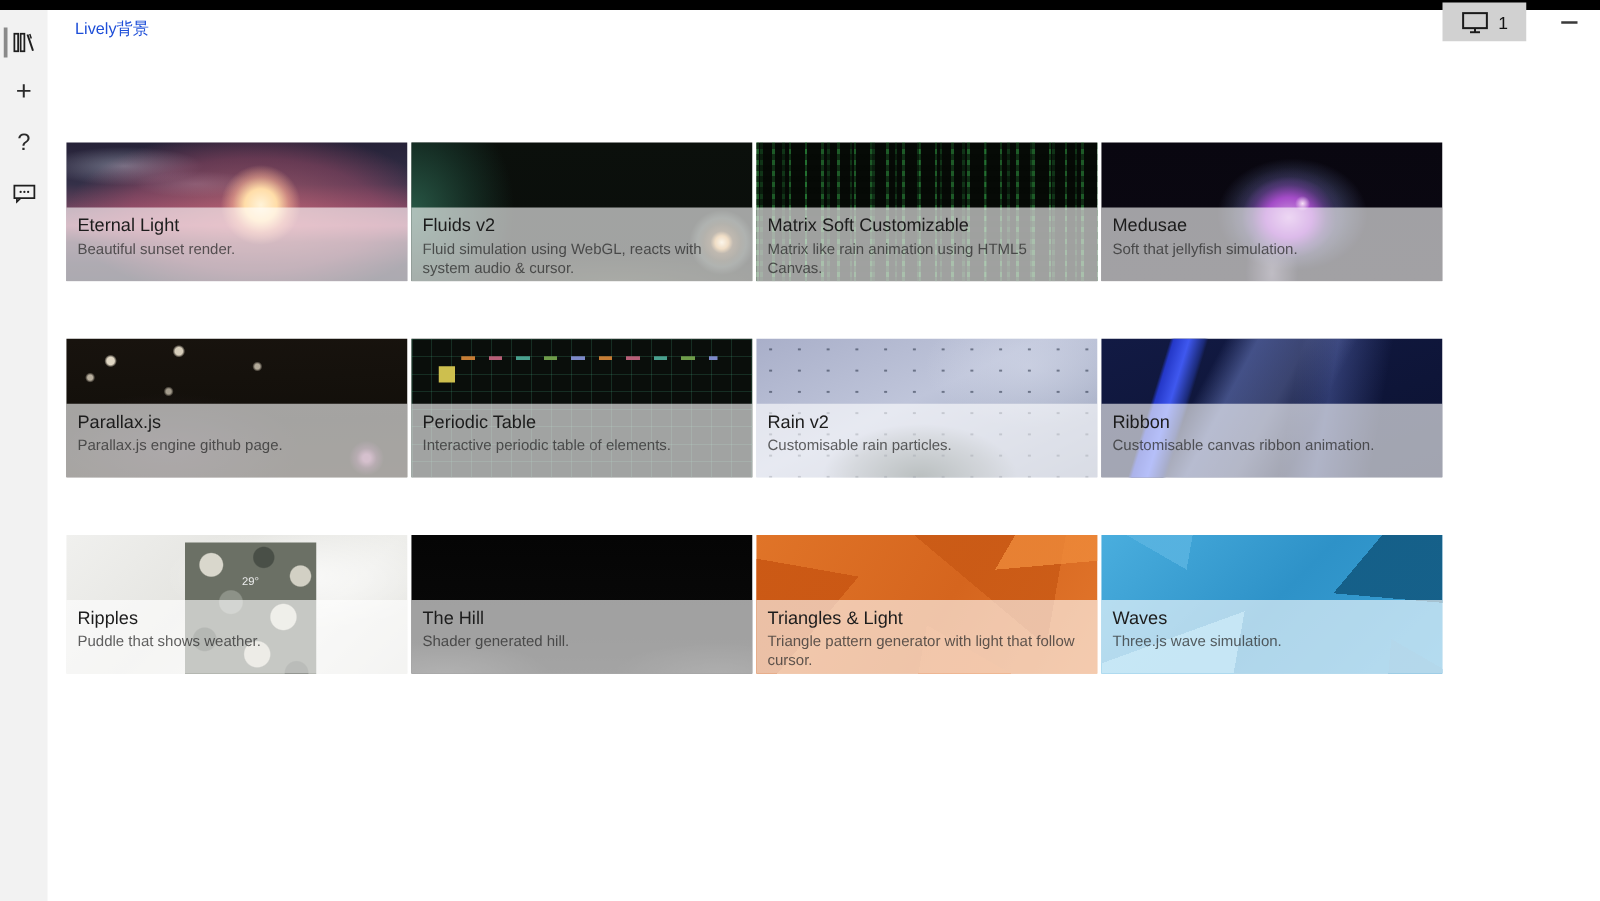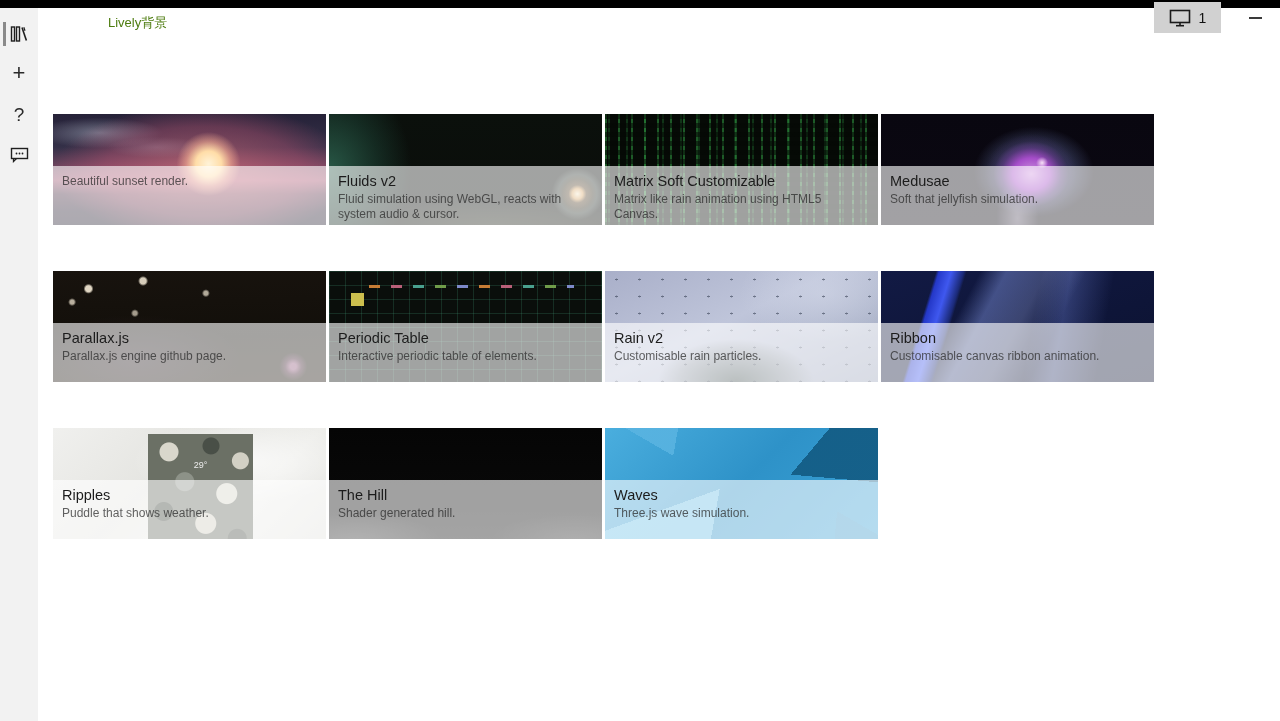--- a/index.html
+++ b/index.html
@@ -9,21 +9,21 @@
     background:#ffffff;
     font-family:"Liberation Sans", sans-serif;
     overflow:hidden;
   }
 
   
   .titlebar-strip { position:absolute; top:0; left:0; width:1280px; height:8px; background:#000; z-index:5; }
 
   .app-title {
     position:absolute; left:60px; top:14px;
-    font-size:13px; color:#4d7c0f; z-index:6;margin-left:48px;
+    font-size:13px; color:#1d4ed8; z-index:6;
   }
 
   .display-btn {
     position:absolute; left:1154px; top:2px; width:67px; height:31px;
     background:#d1d1d1; display:flex; align-items:center; justify-content:center;
     gap:8px; z-index:6; cursor:pointer; border:none;
   }
   .display-btn .count { font-size:14px; color:#111; }
 
   .min-btn {
@@ -217,20 +217,21 @@
         <circle cx="12.5" cy="7.5" r="0.9" fill="#1f1f1f"></circle>
       </svg>
     </span>
   </div>
 </div>
 
 <div class="grid">
     <div class="card">
     <div class="thumb thumb-eternal-light"></div>
     <div class="caption">
+      <div class="card-title">Eternal Light</div>
       <div class="card-desc">Beautiful sunset render.</div>
     </div>
   </div>
     <div class="card">
     <div class="thumb thumb-fluids-v2"></div>
     <div class="caption">
       <div class="card-title">Fluids v2</div>
       <div class="card-desc">Fluid simulation using WebGL, reacts with system audio &amp; cursor.</div>
     </div>
   </div>
@@ -288,19 +289,26 @@
     </div>
   </div>
     <div class="card">
     <div class="thumb thumb-the-hill"></div>
     <div class="caption">
       <div class="card-title">The Hill</div>
       <div class="card-desc">Shader generated hill.</div>
     </div>
   </div>
     <div class="card">
+    <div class="thumb thumb-triangles-light"></div>
+    <div class="caption">
+      <div class="card-title">Triangles &amp; Light</div>
+      <div class="card-desc">Triangle pattern generator with light that follow cursor.</div>
+    </div>
+  </div>
+    <div class="card">
     <div class="thumb thumb-waves"></div>
     <div class="caption">
       <div class="card-title">Waves</div>
       <div class="card-desc">Three.js wave simulation.</div>
     </div>
   </div>
   </div>
 
 </body></html>

